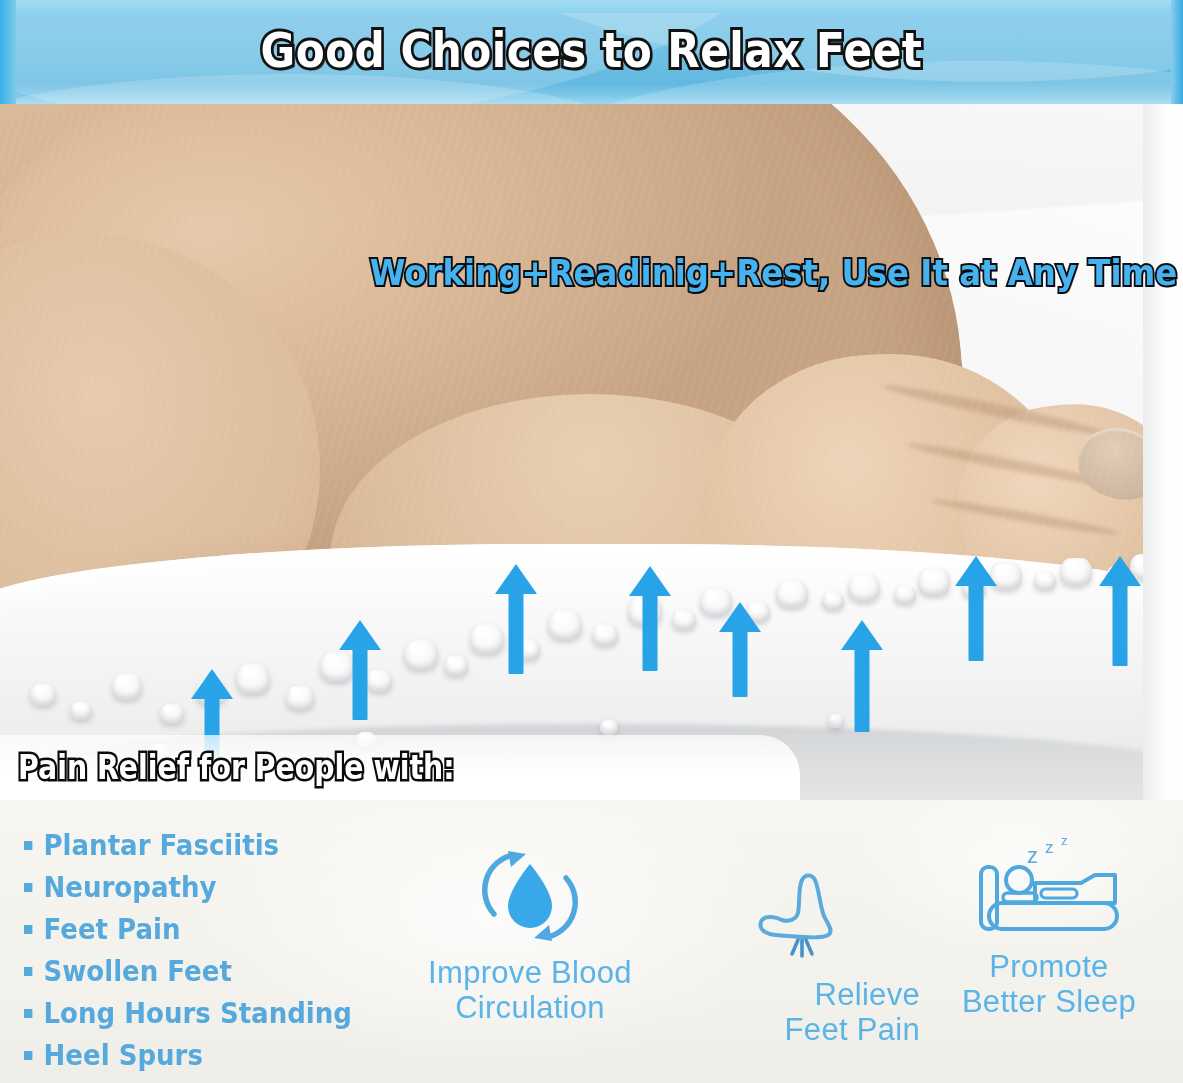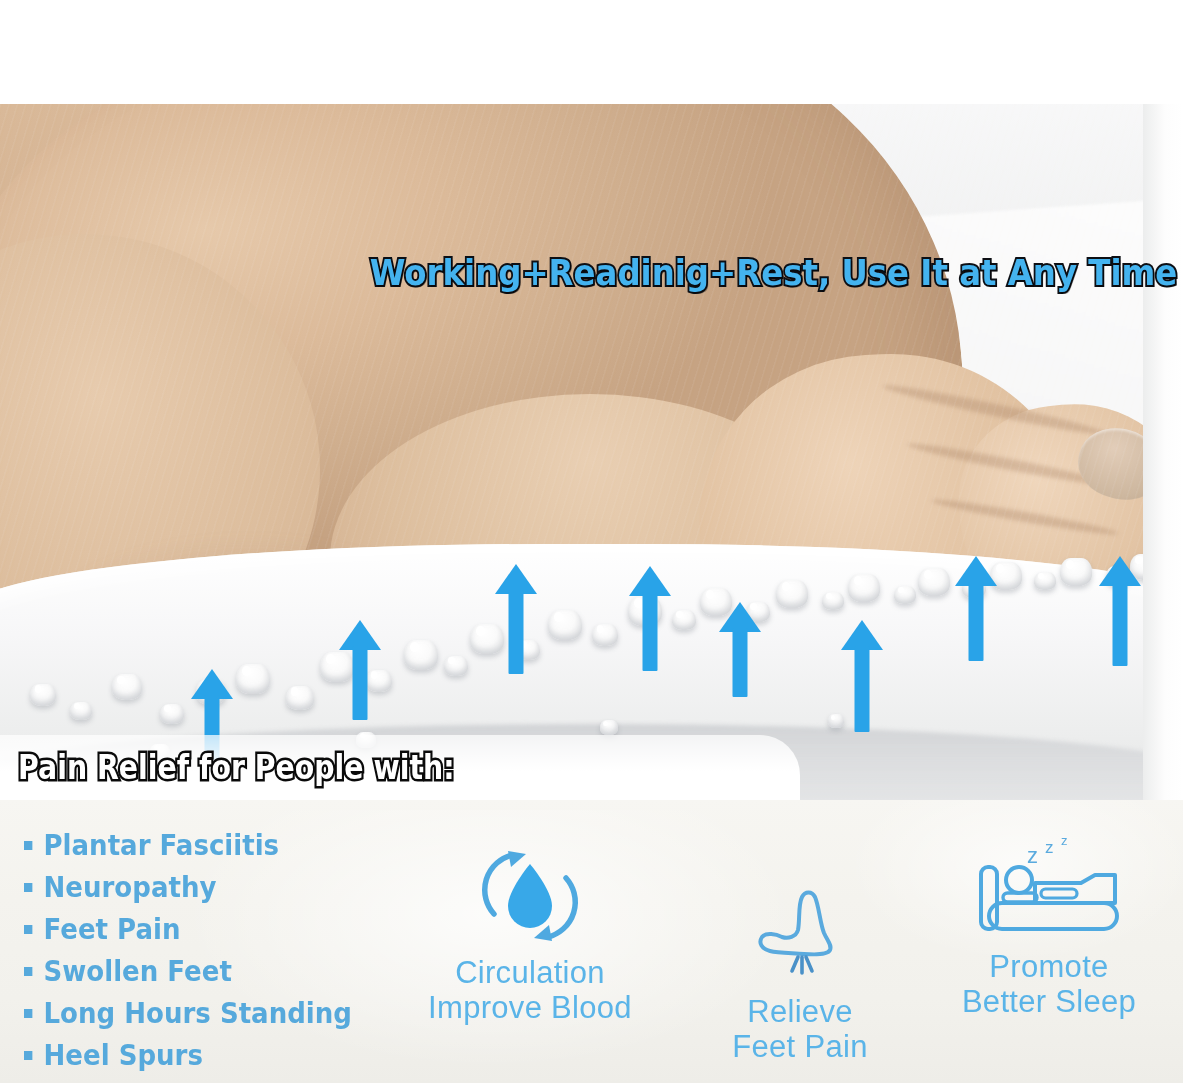--- a/index.html
+++ b/index.html
@@ -284,28 +284,38 @@
     color:#5ab4e8;
   }
   .benefit .ico{height:120px;display:flex;align-items:center;justify-content:center;}
   .benefit .cap{
     font-family:"Liberation Sans",sans-serif;
     font-size:31px;line-height:1.12;
     color:#5ab4e8;font-weight:400;
     letter-spacing:.3px;
   }
   .b1{left:0px;top:36px;width:300px;}
-  .b2{left:300px;top:75px;width:240px;}
+  .b2{left:300px;top:58px;width:240px;text-align:right;}
   .b3{left:524px;top:30px;width:290px;}
 </style>
 </head>
 <body>
 
 <div id="poster">
 
+  <div class="banner">
+    <div class="wave wave-a"></div>
+    <div class="wave wave-b"></div>
+    <div class="wave wave-c"></div>
+    <div class="wave wave-d"></div>
+    <div class="toplight"></div>
+    <div class="leftedge"></div>
+    <div class="rightedge"></div>
+    <div class="banner-title">Good Choices to Relax Feet</div>
+  </div>
 
   <div class="photo">
     <div class="mat"></div>
     <div class="whitepanel"></div>
     <div class="whitepanel2"></div>
     <div class="strap2"></div>
     <div class="strap"></div>
     <div class="leftwhite"></div>
 
     <div class="foot-wrap">
@@ -443,22 +453,22 @@
         <div class="ico">
           <svg width="132" height="112" viewBox="0 0 132 112" fill="none">
             <path d="M30 74 A36 36 0 0 1 48 15" stroke="#4fa9e0" stroke-width="5.5" stroke-linecap="round" fill="none"></path>
             <path d="M102 38 A36 36 0 0 1 84 97" stroke="#4fa9e0" stroke-width="5.5" stroke-linecap="round" fill="none"></path>
             <path d="M44 11 L62 14 L47 27 Z" fill="#4fa9e0"></path>
             <path d="M88 101 L70 98 L85 85 Z" fill="#4fa9e0"></path>
             <path d="M66 24 C66 24 88 50 88 66 A22 22 0 0 1 44 66 C44 50 66 24 66 24 Z" fill="#38a8e8"></path>
           </svg>
         </div>
         <div class="cap">
+          <div>Improve Blood</div>
           <div>Circulation</div>
-          <div>Improve Blood</div>
         </div>
       </div>
 
       <div class="benefit b2">
         <div class="ico">
           <svg width="120" height="96" viewBox="0 0 120 96" fill="none">
             <path d="M30 64 C22 62 18 56 22 50 C26 45 36 47 42 50 C48 52 56 50 58 43 C60 33 58 18 62 10 C65 4 72 4 75 10 C79 19 80 36 84 46 C88 55 92 58 90 63 C88 67 78 68 64 67 C52 66 38 66 30 64 Z" stroke="#5aaade" stroke-width="4" fill="none" stroke-linejoin="round"></path>
             <path d="M58 70 L52 84" stroke="#4a91c8" stroke-width="3.6" stroke-linecap="round"></path>
             <path d="M62 70 L62 86" stroke="#4a91c8" stroke-width="3.6" stroke-linecap="round"></path>
             <path d="M66 70 L72 84" stroke="#4a91c8" stroke-width="3.6" stroke-linecap="round"></path>

